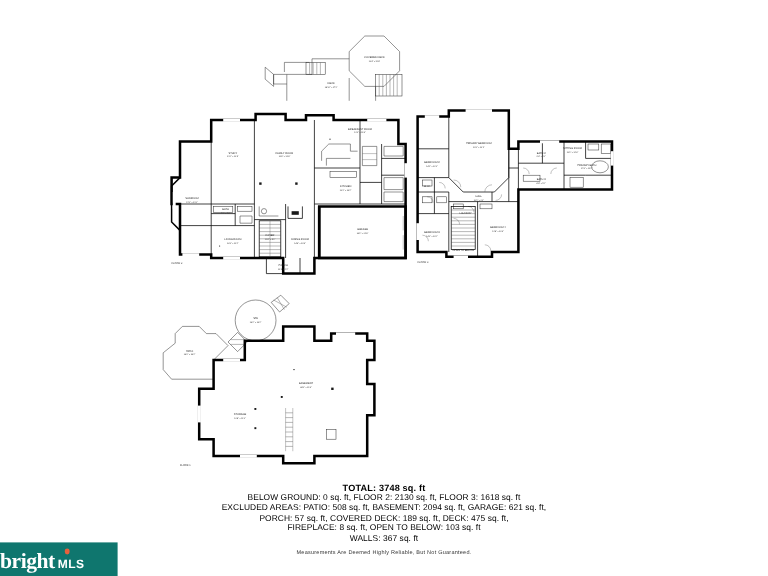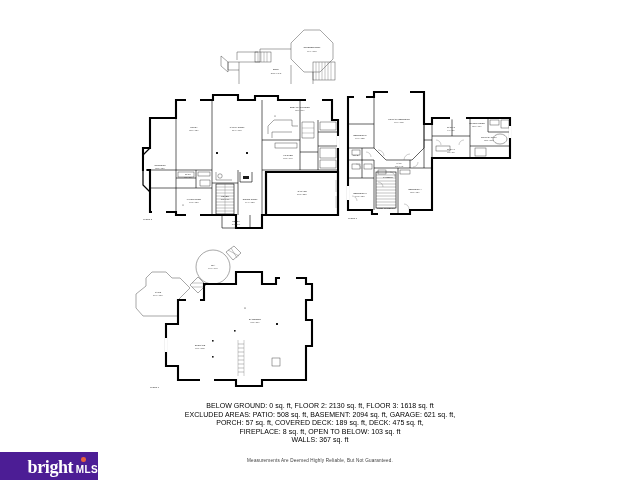--- a/index.html
+++ b/index.html
@@ -61,24 +61,24 @@
     letter-spacing: 0.2px;
   }
 
   
   #logo-banner {
     position: absolute;
     left: 0;
     top: 452px;
     width: 98px;
     height: 28px;
-    background: #4c1d95;
+    background: #0f766e;
     display: flex;
     align-items: center;
-    justify-content: flex-end;
+    justify-content: flex-start;
   }
   #logo-banner .logo-wrap {
     position: relative;
     display: flex;
     align-items: baseline;
     transform: translateY(1px);
   }
   #logo-banner .bright {
     font-family: "Liberation Serif", serif;
     font-size: 18px;
@@ -459,20 +459,21 @@
     <text class="rm-label" x="200" y="346">STORAGE</text>
     <text class="rm-dim" x="200" y="349.2">16'8" x 11'2"</text>
 
     <text class="flr-tag" x="150" y="388">FLOOR 1</text>
   </g>
 
 </svg>
 </div>
 
 <div id="summary">
+  <div class="total">TOTAL: 3748 sq. ft</div>
   <div class="line">BELOW GROUND: 0 sq. ft, FLOOR 2: 2130 sq. ft, FLOOR 3: 1618 sq. ft</div>
   <div class="line">EXCLUDED AREAS: PATIO: 508 sq. ft, BASEMENT: 2094 sq. ft, GARAGE: 621 sq. ft,</div>
   <div class="line">PORCH: 57 sq. ft, COVERED DECK: 189 sq. ft, DECK: 475 sq. ft,</div>
   <div class="line">FIREPLACE: 8 sq. ft, OPEN TO BELOW: 103 sq. ft</div>
   <div class="line">WALLS: 367 sq. ft</div>
 </div>
 
 <div id="disclaimer">Measurements Are Deemed Highly Reliable, But Not Guaranteed.</div>
 
 <div id="logo-banner">

